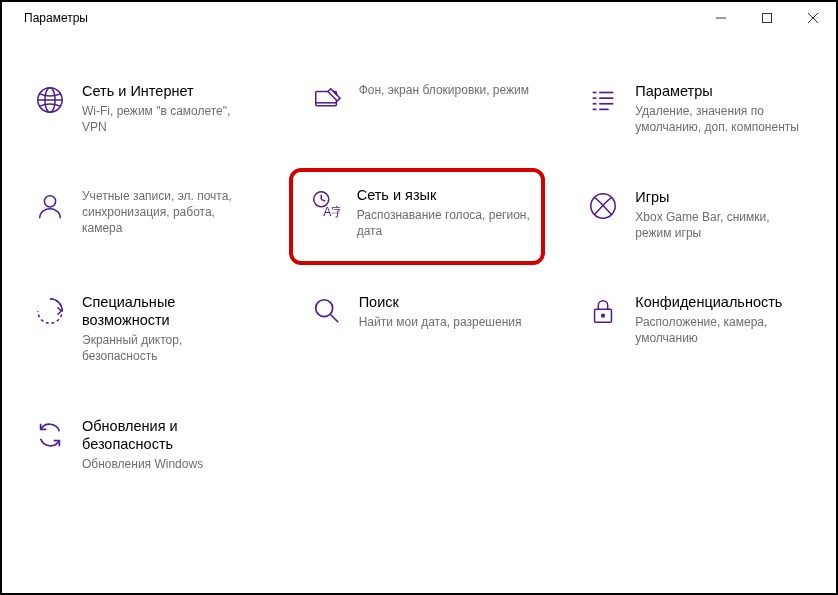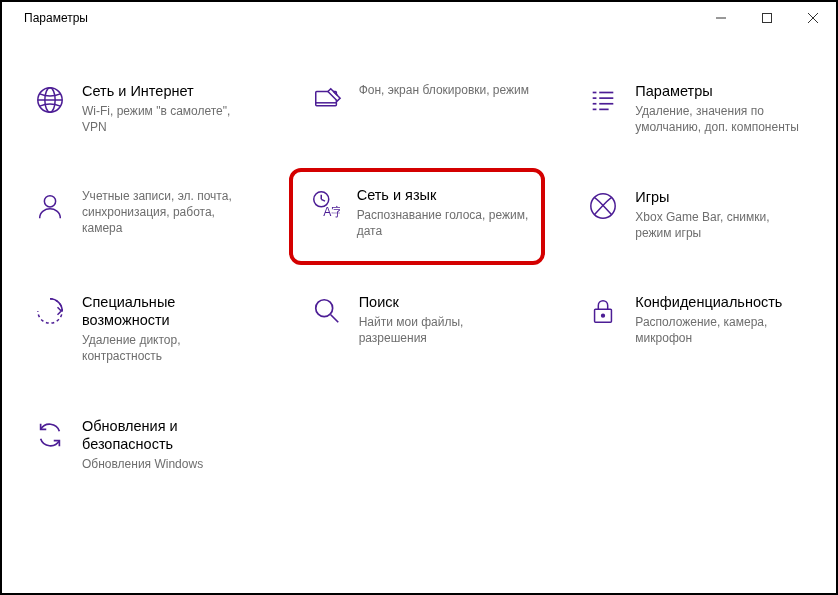--- a/index.html
+++ b/index.html
@@ -169,21 +169,21 @@
       <div class="icon">
         <svg viewBox="0 0 32 32" fill="none" stroke="currentColor" stroke-width="1.6">
           <circle cx="12" cy="11" r="8"></circle>
           <line x1="12" y1="6" x2="12" y2="11"></line>
           <line x1="12" y1="11" x2="16" y2="13"></line>
           <text x="14" y="29" font-size="13" fill="currentColor" stroke="none" font-weight="500">A字</text>
         </svg>
       </div>
       <div class="text">
         <div class="title">Сеть и язык</div>
-        <div class="desc">Распознавание голоса, режим, дата</div>
+        <div class="desc">Распознавание голоса, регион, дата</div>
       </div>
     </div>
 
     <div class="tile">
       <div class="icon">
         <svg viewBox="0 0 32 32" fill="none" stroke="currentColor" stroke-width="1.6">
           <circle cx="16" cy="16" r="13"></circle>
           <path d="M7 7 C12 10 20 20 25 25"></path>
           <path d="M25 7 C20 10 12 20 7 25"></path>
         </svg>
@@ -197,48 +197,48 @@
     <div class="tile">
       <div class="icon">
         <svg viewBox="0 0 32 32" fill="none" stroke="currentColor" stroke-width="1.6">
           <path d="M16 3 A13 13 0 1 1 3 16" stroke-dasharray="3,3"></path>
           <path d="M16 3 A13 13 0 0 1 29 16"></path>
           <polyline points="24,12 28,16 24,20"></polyline>
         </svg>
       </div>
       <div class="text">
         <div class="title">Специальные возможности</div>
-        <div class="desc">Удаление диктор, контрастность</div>
+        <div class="desc">Экранный диктор, безопасность</div>
       </div>
     </div>
 
     <div class="tile">
       <div class="icon">
         <svg viewBox="0 0 32 32" fill="none" stroke="currentColor" stroke-width="1.8">
           <circle cx="13" cy="13" r="9"></circle>
           <line x1="20" y1="20" x2="28" y2="28"></line>
         </svg>
       </div>
       <div class="text">
         <div class="title">Поиск</div>
-        <div class="desc">Найти мои файлы, разрешения</div>
+        <div class="desc">Найти мои дата, разрешения</div>
       </div>
     </div>
 
     <div class="tile">
       <div class="icon">
         <svg viewBox="0 0 32 32" fill="none" stroke="currentColor" stroke-width="1.6">
           <rect x="7" y="14" width="18" height="14" rx="1"></rect>
           <path d="M11 14 V10 a5 5 0 0 1 10 0 V14"></path>
           <circle cx="16" cy="21" r="1.5" fill="currentColor"></circle>
         </svg>
       </div>
       <div class="text">
         <div class="title">Конфиденциальность</div>
-        <div class="desc">Расположение, камера, микрофон</div>
+        <div class="desc">Расположение, камера, умолчанию</div>
       </div>
     </div>
 
     <div class="tile">
       <div class="icon">
         <svg viewBox="0 0 32 32" fill="none" stroke="currentColor" stroke-width="1.8">
           <path d="M26 12 A11 11 0 0 0 6 10"></path>
           <polyline points="6,4 6,10 12,10"></polyline>
           <path d="M6 20 A11 11 0 0 0 26 22"></path>
           <polyline points="26,28 26,22 20,22"></polyline>

